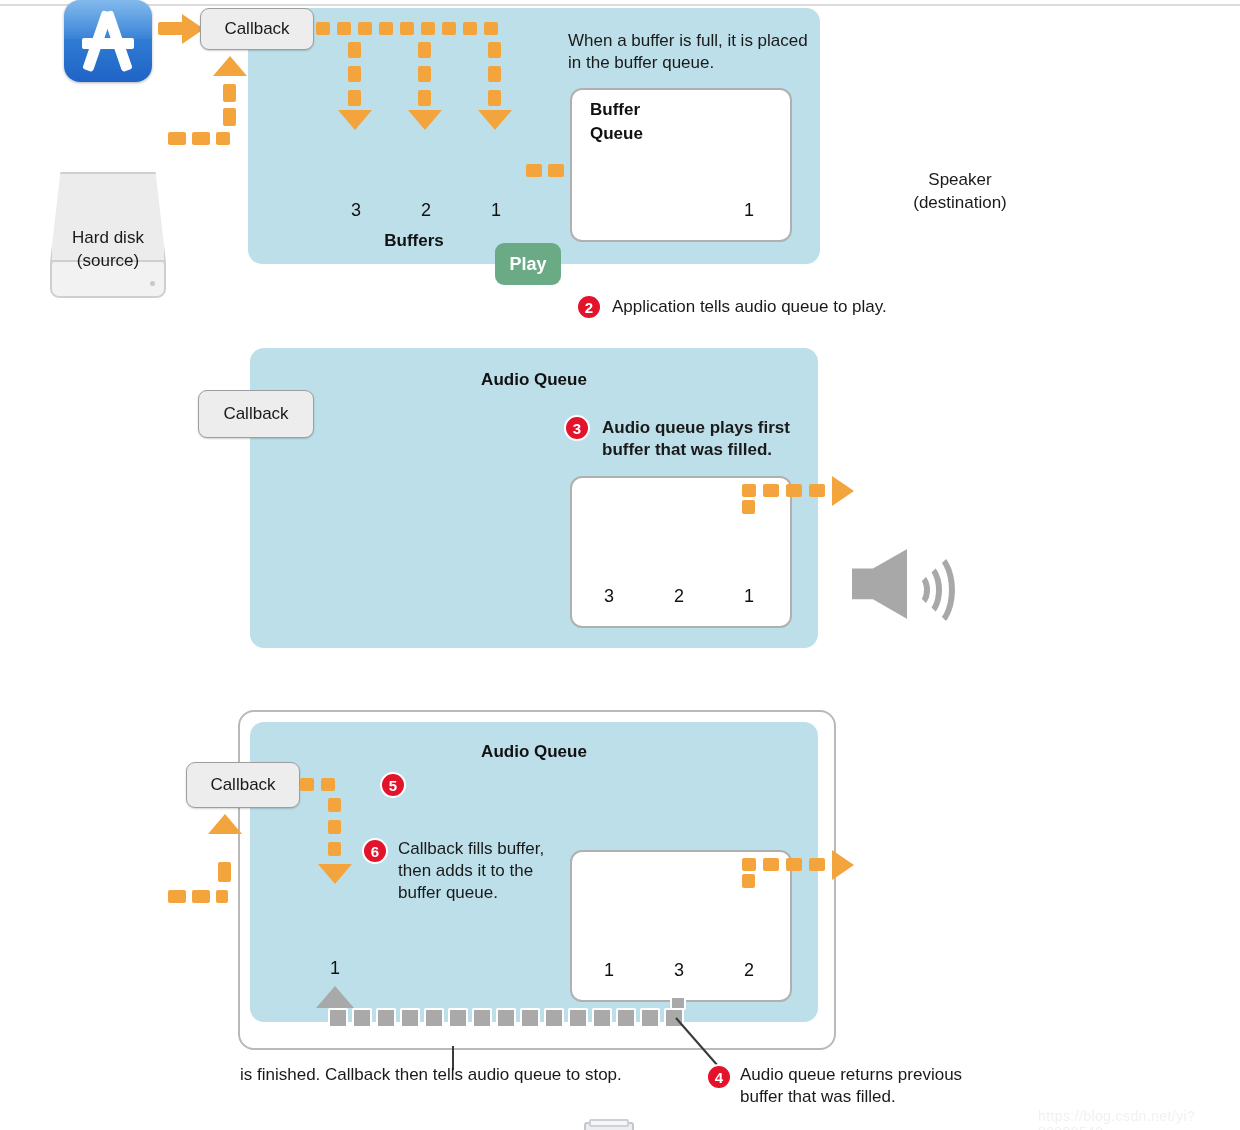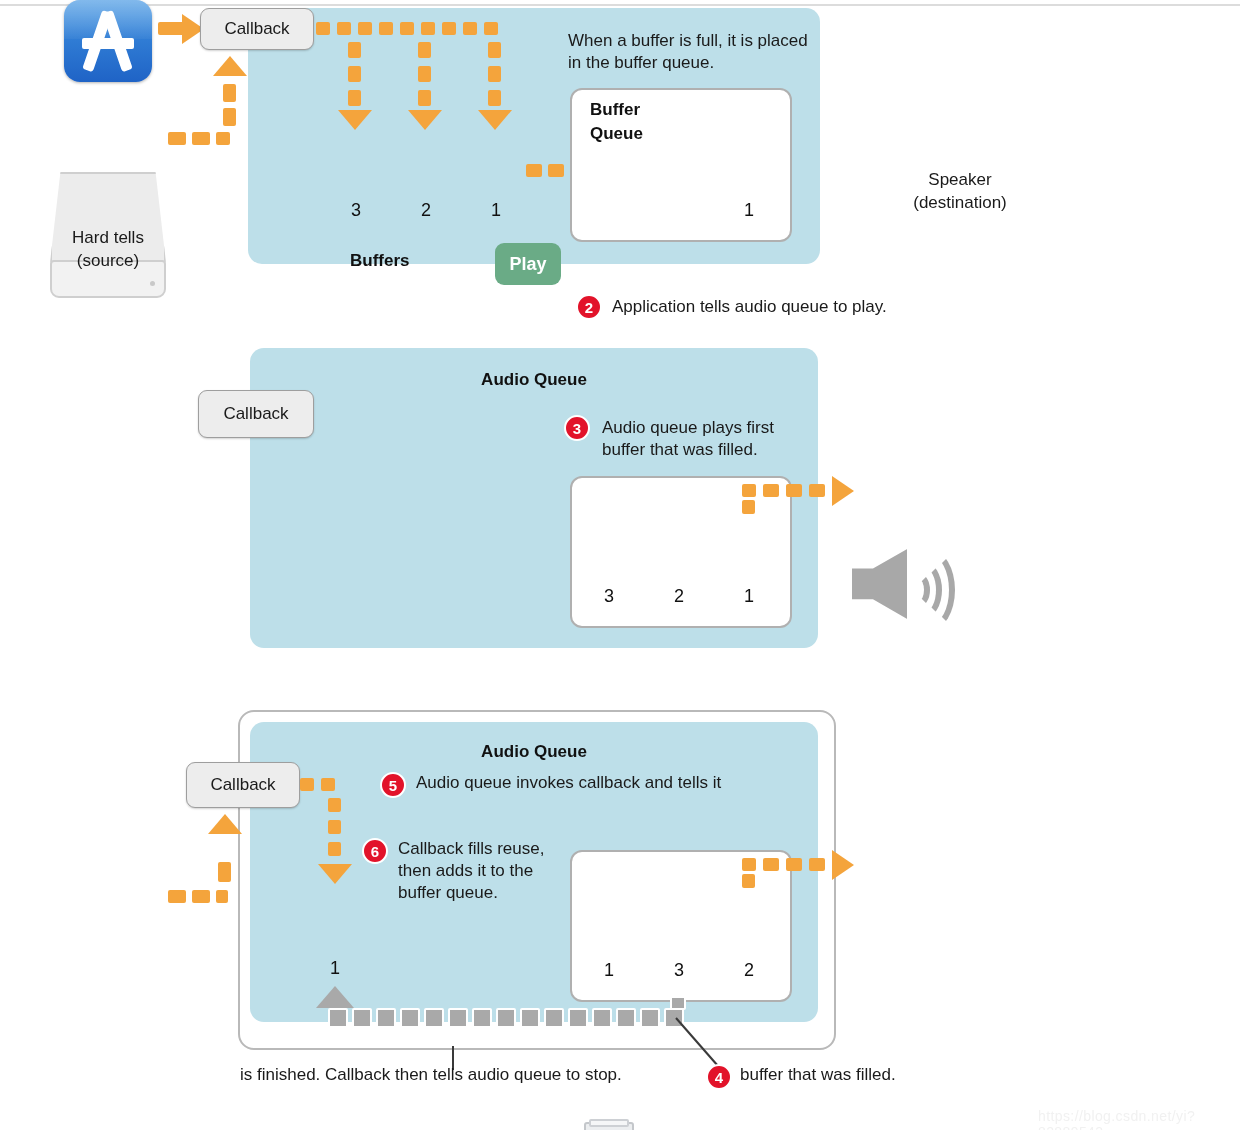--- a/index.html
+++ b/index.html
@@ -160,21 +160,21 @@
 <div class="abs dv" style="left:223px;top:108px;height:18px;"></div>
 <div class="abs dv" style="left:223px;top:84px;height:18px;"></div>
 <div class="abs oarrow-u" style="left:213px;top:56px;"></div>
 
 <div class="abs disk" style="left:50px;top:90px;width:116px;height:126px;">
   <div class="top"></div>
   <div class="base"></div>
   <div class="led"></div>
 </div>
 <div class="abs txtc" style="left:28px;top:226px;width:160px;">
-  <div>Hard tells</div>
+  <div>Hard disk</div>
   <div>(source)</div>
 </div>
 
 <div class="abs buf empty" style="left:331px;top:142px;">
   <div class="body">
     <div class="fill" style="height:0%;"></div>
   </div>
   <div class="rim"></div>
   <div class="rimtop"></div>
 </div>
@@ -195,21 +195,21 @@
   <div class="body">
     <div class="fill" style="height:100%;">
       <div class="lipline"></div>
     </div>
   </div>
   <div class="rim"></div>
   <div class="rimtop"></div>
 </div>
 <div class="abs num" style="left:471px;top:200px;width:50px;">1</div>
 
-<div class="abs blabel" style="left:350px;top:231px;width:152px;margin-top:20px;">Buffers</div>
+<div class="abs blabel" style="left:338px;top:231px;width:152px;text-align:center;">Buffers</div>
 
 <div class="abs dh" style="left:526px;top:164px;width:16px;"></div>
 <div class="abs dh" style="left:548px;top:164px;width:16px;"></div>
 <div class="abs dh" style="left:570px;top:164px;width:16px;"></div>
 <div class="abs dh" style="left:592px;top:164px;width:16px;"></div>
 <div class="abs dh" style="left:614px;top:164px;width:16px;"></div>
 <div class="abs dh" style="left:636px;top:164px;width:16px;"></div>
 <div class="abs dh" style="left:658px;top:164px;width:16px;"></div>
 <div class="abs oarrow-r" style="left:680px;top:156px;"></div>
 
@@ -253,21 +253,21 @@
 <div class="abs txt" style="left:612px;top:296px;width:420px;">Application tells audio queue to play.</div>
 
 <div class="abs panel" style="left:250px;top:348px;width:568px;height:300px;"></div>
 <div class="abs title" style="left:250px;top:370px;width:568px;">Audio Queue</div>
 
 <div class="abs chip" style="left:198px;top:390px;width:114px;height:46px;">
   <span>Callback</span>
 </div>
 
 <div class="abs badge" style="left:564px;top:415px;">3</div>
-<div class="abs txt" style="left:602px;top:417px;width:250px;">
+<div class="abs txt" style="left:602px;top:417px;width:250px;font-weight:bold;">
   <div>Audio queue plays first</div>
   <div>buffer that was filled.</div>
 </div>
 
 <div class="abs whitebox" style="left:570px;top:476px;width:218px;height:148px;"></div>
 
 <div class="abs buf" style="left:584px;top:528px;">
   <div class="body">
     
   </div>
@@ -297,26 +297,25 @@
 
 <div class="abs dh" style="left:300px;top:778px;width:14px;"></div>
 <div class="abs dh" style="left:321px;top:778px;width:14px;"></div>
 <div class="abs dv" style="left:328px;top:798px;height:14px;"></div>
 <div class="abs dv" style="left:328px;top:820px;height:14px;"></div>
 <div class="abs dv" style="left:328px;top:842px;height:14px;"></div>
 <div class="abs oarrow-d" style="left:318px;top:864px;"></div>
 
 <div class="abs badge" style="left:380px;top:772px;">5</div>
 <div class="abs txt" style="left:416px;top:772px;width:420px;">
-  <div>Audio queue invokes callback and tells it</div>
 </div>
 
 <div class="abs badge" style="left:362px;top:838px;">6</div>
 <div class="abs txt" style="left:398px;top:838px;width:200px;">
-  <div>Callback fills reuse,</div>
+  <div>Callback fills buffer,</div>
   <div>then adds it to the</div>
   <div>buffer queue.</div>
 </div>
 
 <div class="abs num" style="left:310px;top:958px;width:50px;">1</div>
 
 <div class="abs whitebox" style="left:570px;top:850px;width:218px;height:148px;"></div>
 
 <div class="abs num" style="left:584px;top:960px;width:50px;">1</div>
 
@@ -361,16 +360,17 @@
     <line x1="4" y1="2" x2="46" y2="50" stroke="#3a3a3a" stroke-width="2"></line>
   </svg>
 </div>
 
 <div class="abs txt" style="left:240px;top:1064px;width:440px;">
   <div>is finished. Callback then tells audio queue to stop.</div>
 </div>
 
 <div class="abs badge" style="left:706px;top:1064px;">4</div>
 <div class="abs txt" style="left:740px;top:1064px;width:300px;">
+  <div>Audio queue returns previous</div>
   <div>buffer that was filled.</div>
 </div>
 
 <div class="watermark" style="left:1038px;top:1108px;">https://blog.csdn.net/yi?82889543</div>
 
 </body></html>

